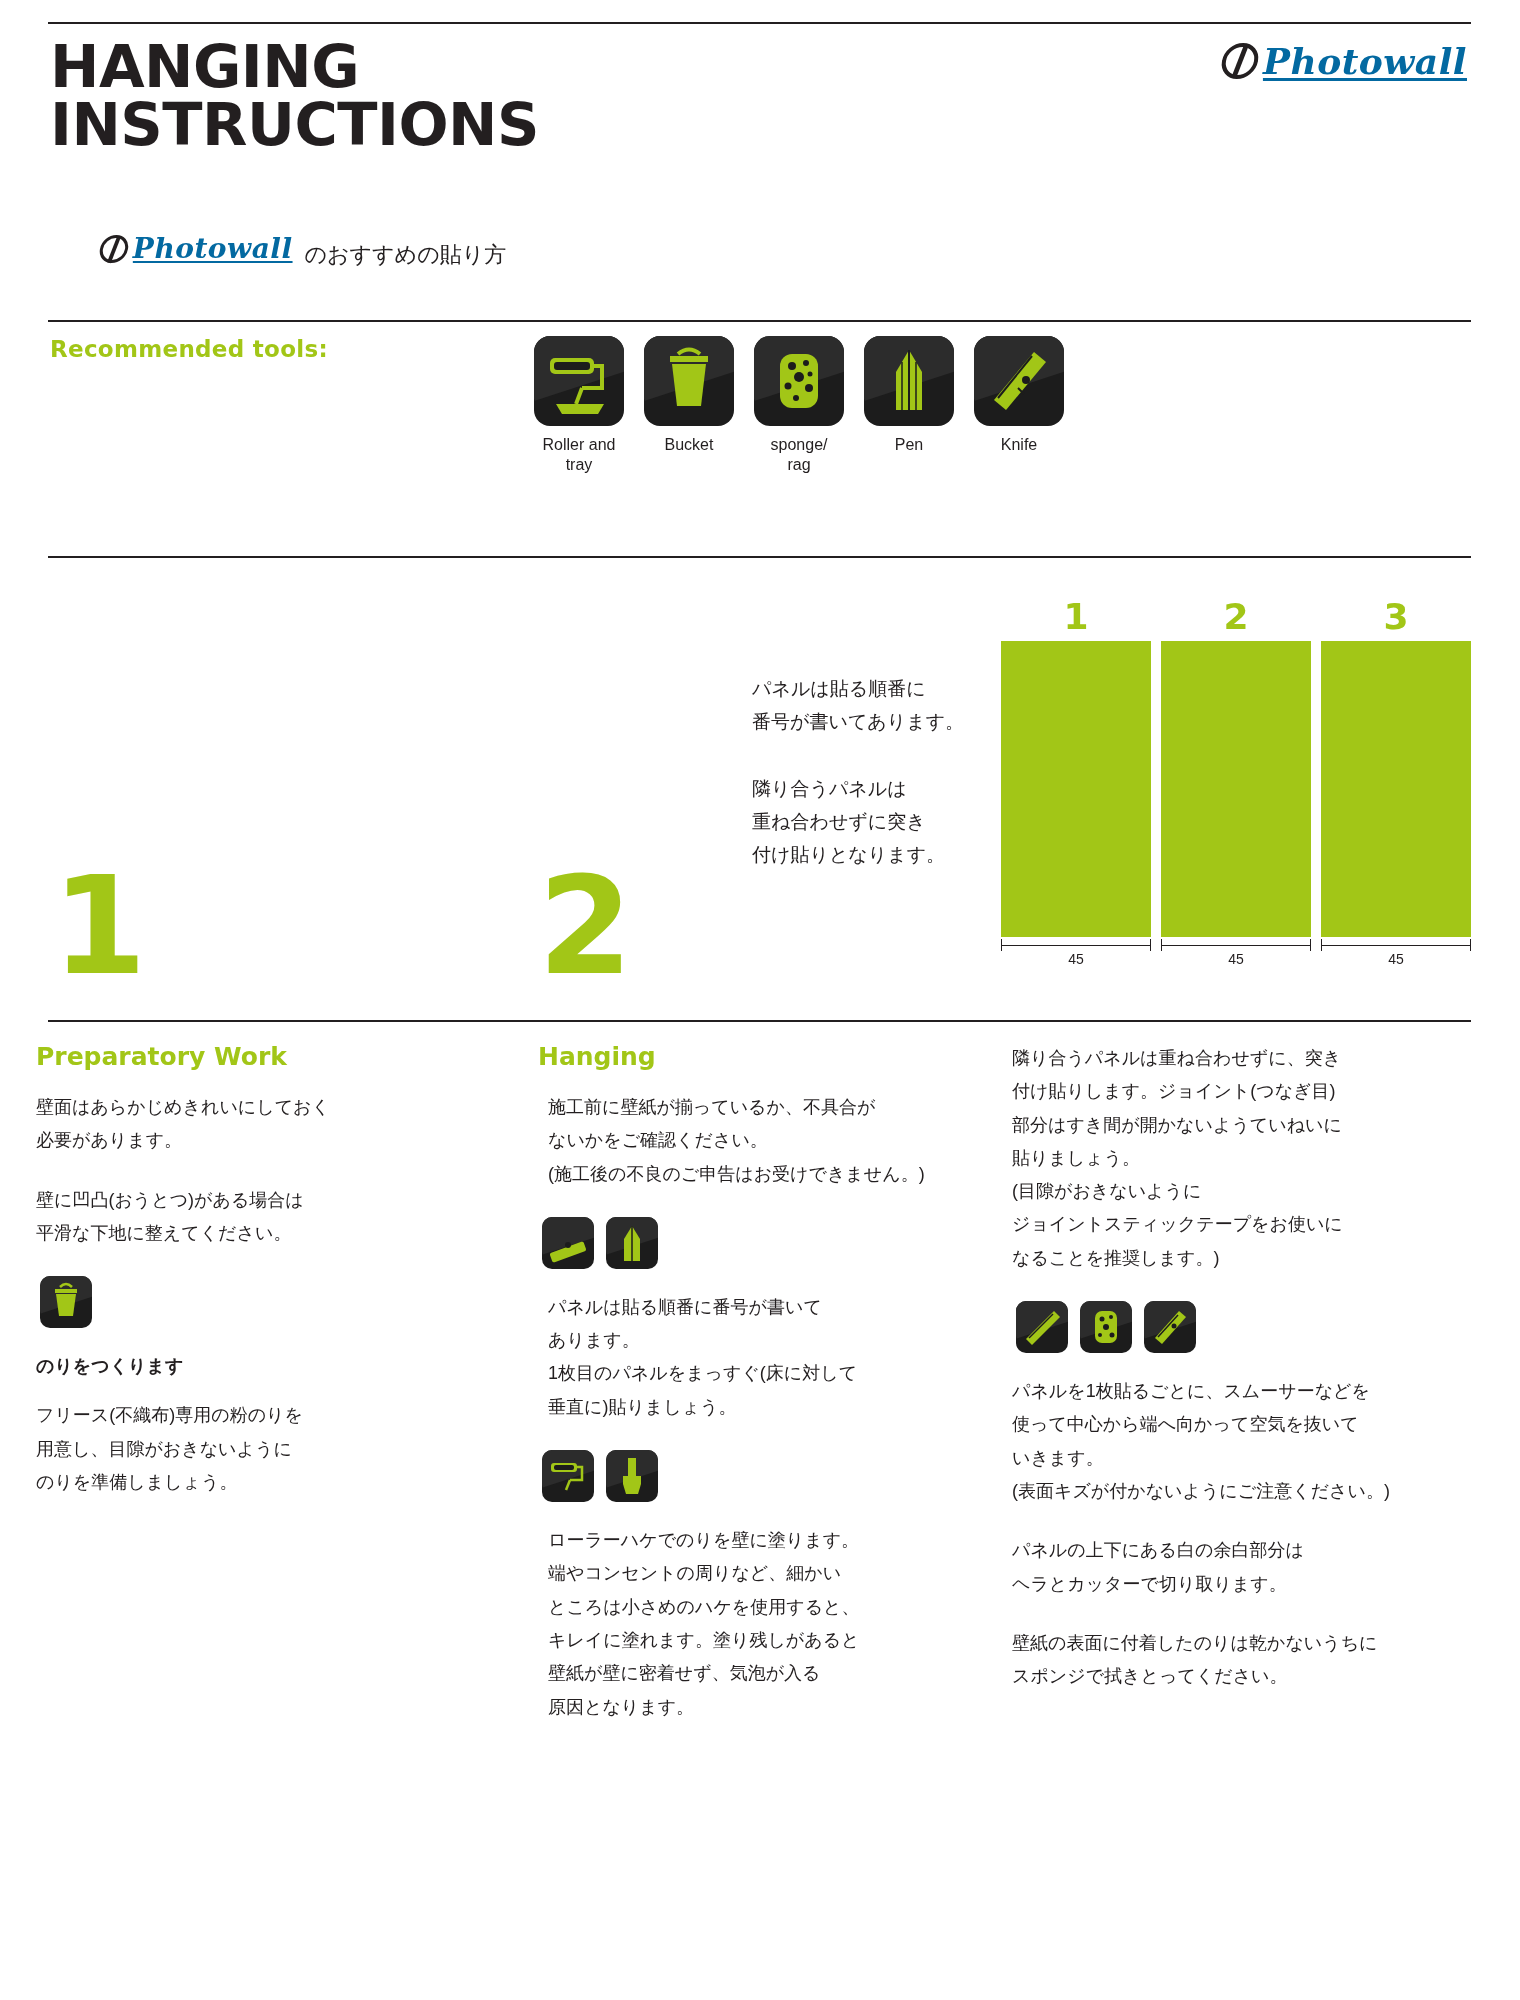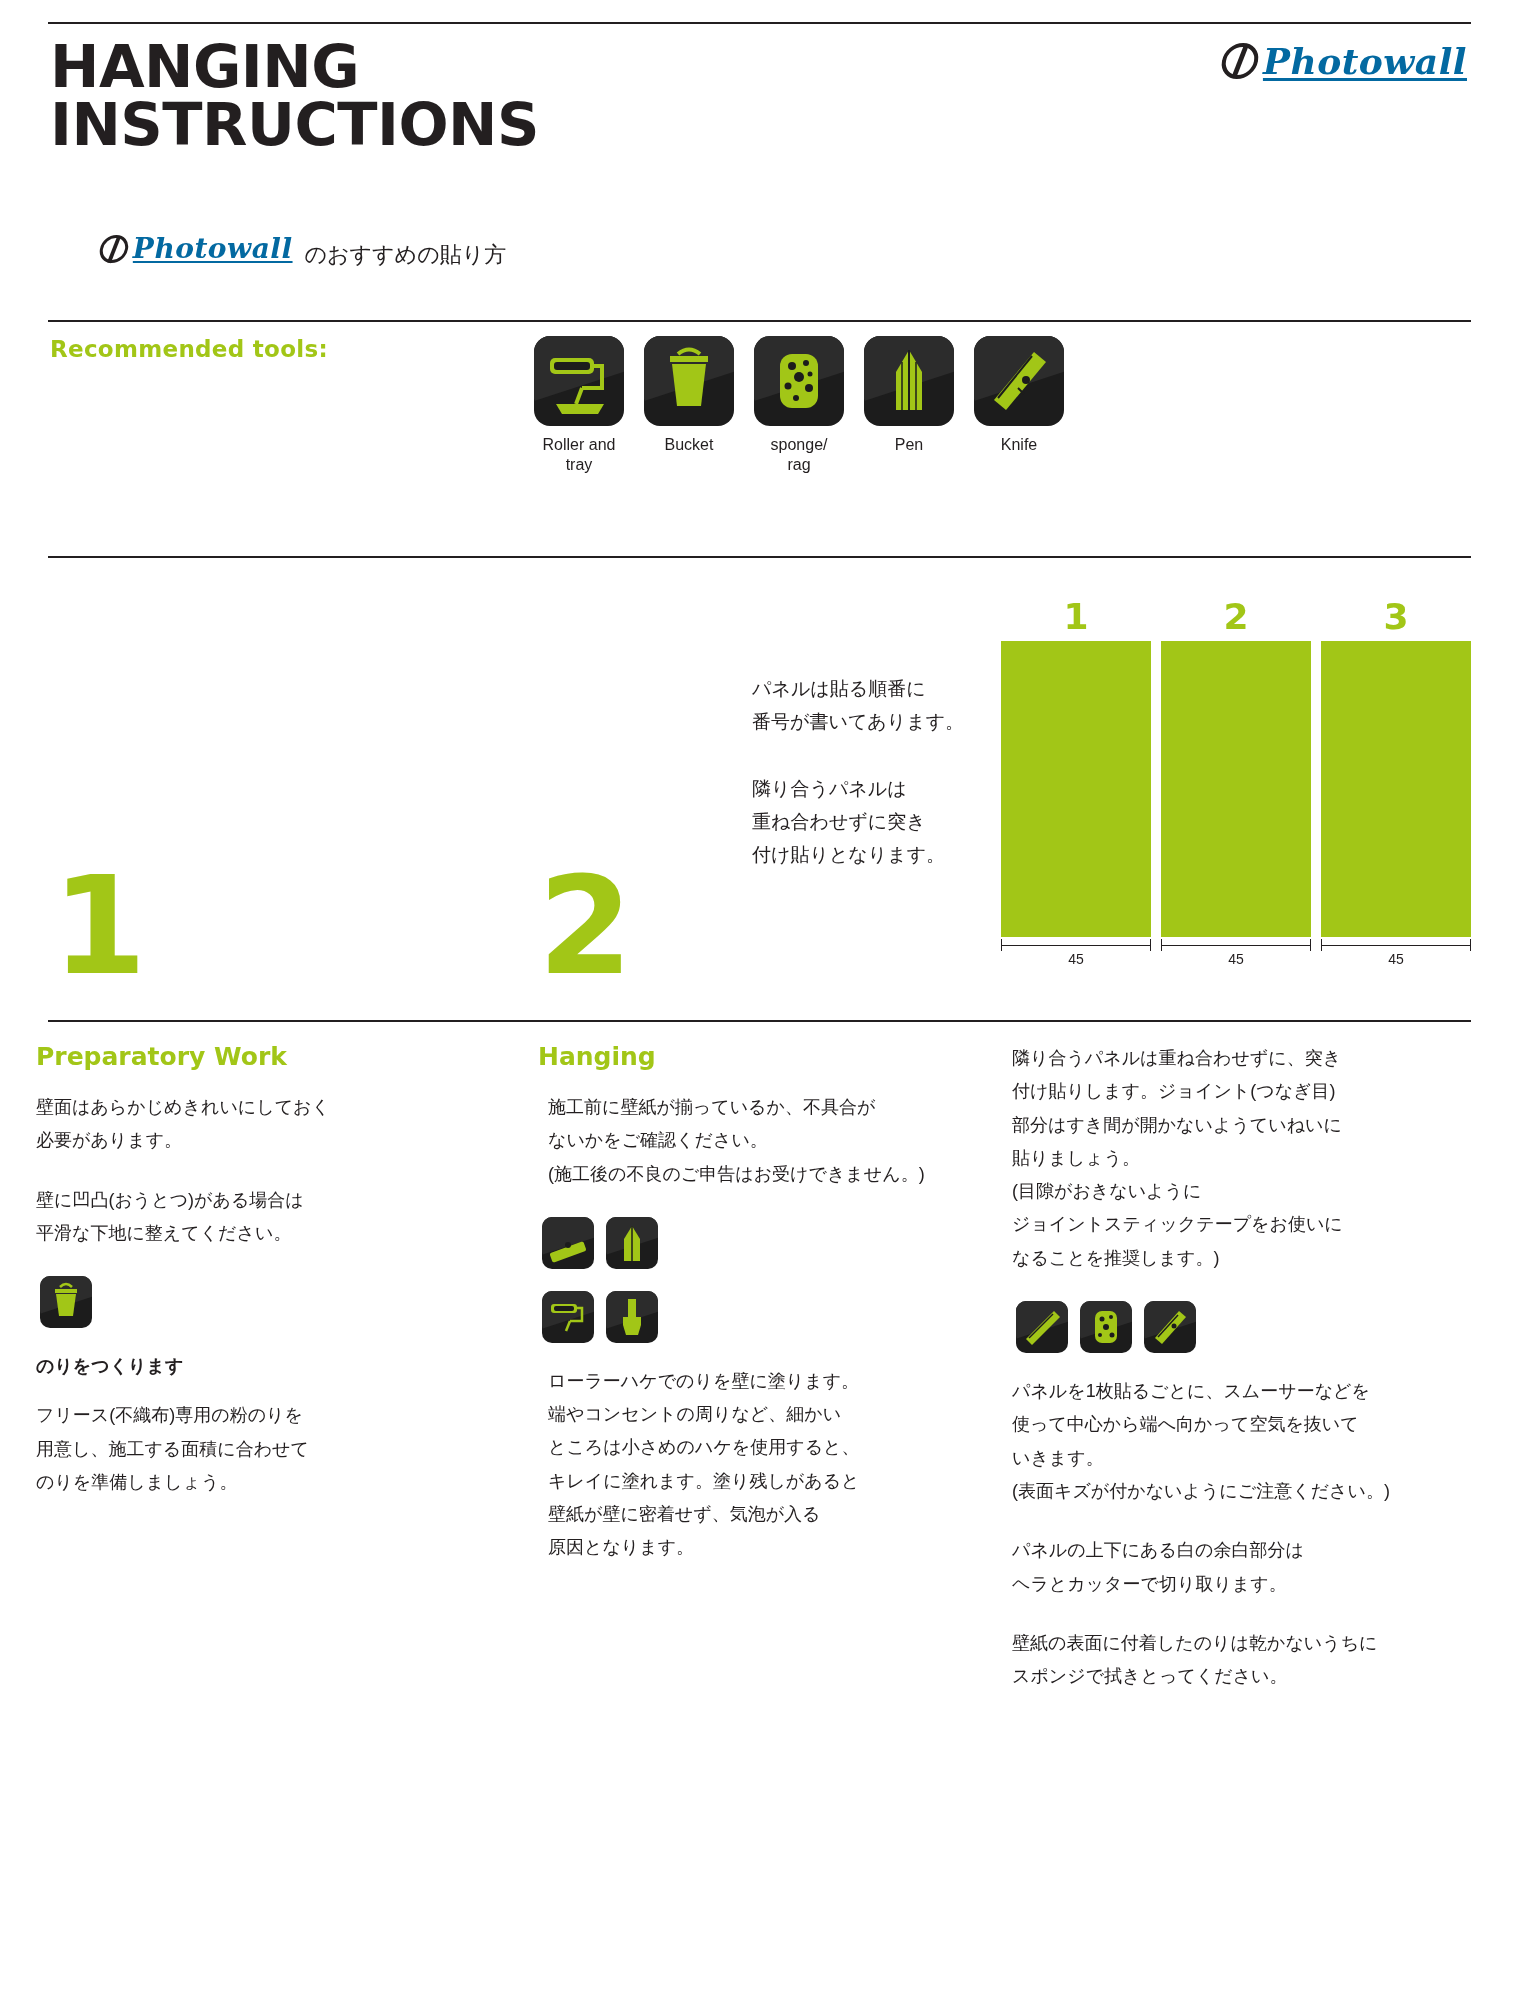--- a/index.html
+++ b/index.html
@@ -446,21 +446,21 @@
       <div class="mini-tile">
         <svg width="52" height="52" viewBox="0 0 52 52">
           <path d="M15 13 h22 v4 h-22 z" fill="#a2c617"></path>
           <path d="M16 18 h20 l-3 22 h-14 z" fill="#a2c617"></path>
           <path d="M20 11 q6 -6 12 0" stroke="#a2c617" stroke-width="2.5" fill="none"></path>
         </svg>
       </div>
     </div>
     <p class="para bold">のりをつくります</p>
     <p class="para">フリース(不織布)専用の粉のりを
-用意し、施工する面積に合わせて
+用意し、目隙がおきないように
 のりを準備しましょう。</p>
   </div>
 
   <div class="col col-2">
     <h2 class="col-head">Hanging</h2>
     <p class="para indent">施工前に壁紙が揃っているか、不具合が
 ないかをご確認ください。
 (施工後の不良のご申告はお受けできません。)</p>
     <div class="mini-icons">
       <div class="mini-tile">
@@ -470,20 +470,24 @@
         </svg>
       </div>
       <div class="mini-tile">
         <svg width="52" height="52" viewBox="0 0 52 52">
           <path d="M26 9 L34 22 H18 z" fill="#a2c617"></path>
           <rect x="18" y="22" width="16" height="22" fill="#a2c617"></rect>
           <path d="M26 9 L26 44" stroke="#1c1c1c" stroke-width="1.5"></path>
         </svg>
       </div>
     </div>
+    <p class="para indent">パネルは貼る順番に番号が書いて
+あります。
+1枚目のパネルをまっすぐ(床に対して
+垂直に)貼りましょう。</p>
     <div class="mini-icons">
       <div class="mini-tile">
         <svg width="52" height="52" viewBox="0 0 52 52">
           <rect x="9" y="13" width="26" height="9" rx="3" fill="#a2c617"></rect>
           <rect x="12" y="15" width="20" height="5" rx="2" fill="#1c1c1c"></rect>
           <path d="M35 17 h5 v13 h-12" stroke="#a2c617" stroke-width="2.5" fill="none"></path>
           <path d="M28 30 l-4 10" stroke="#a2c617" stroke-width="2.5" fill="none"></path>
         </svg>
       </div>
       <div class="mini-tile">

